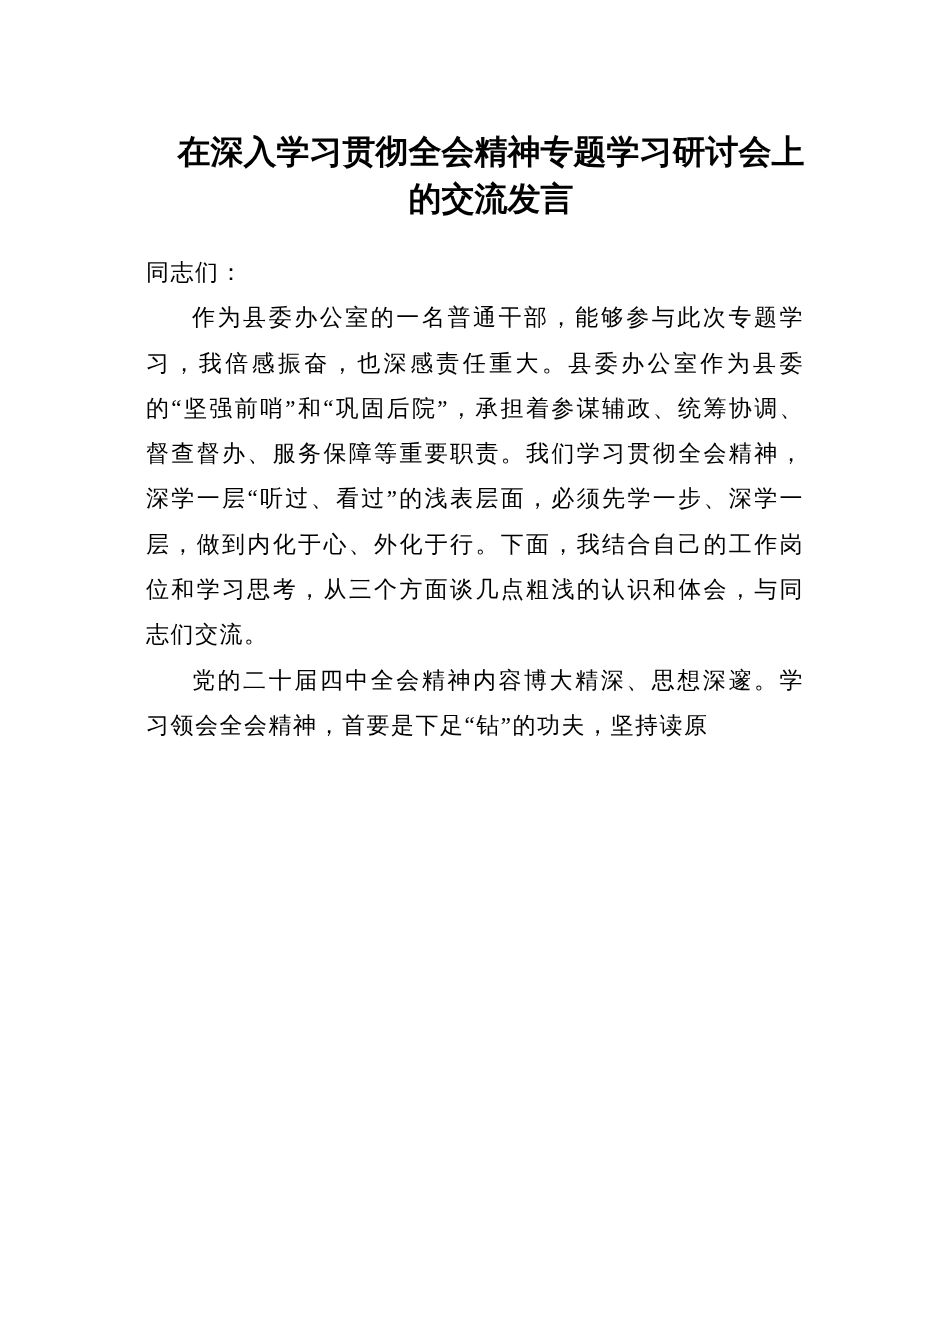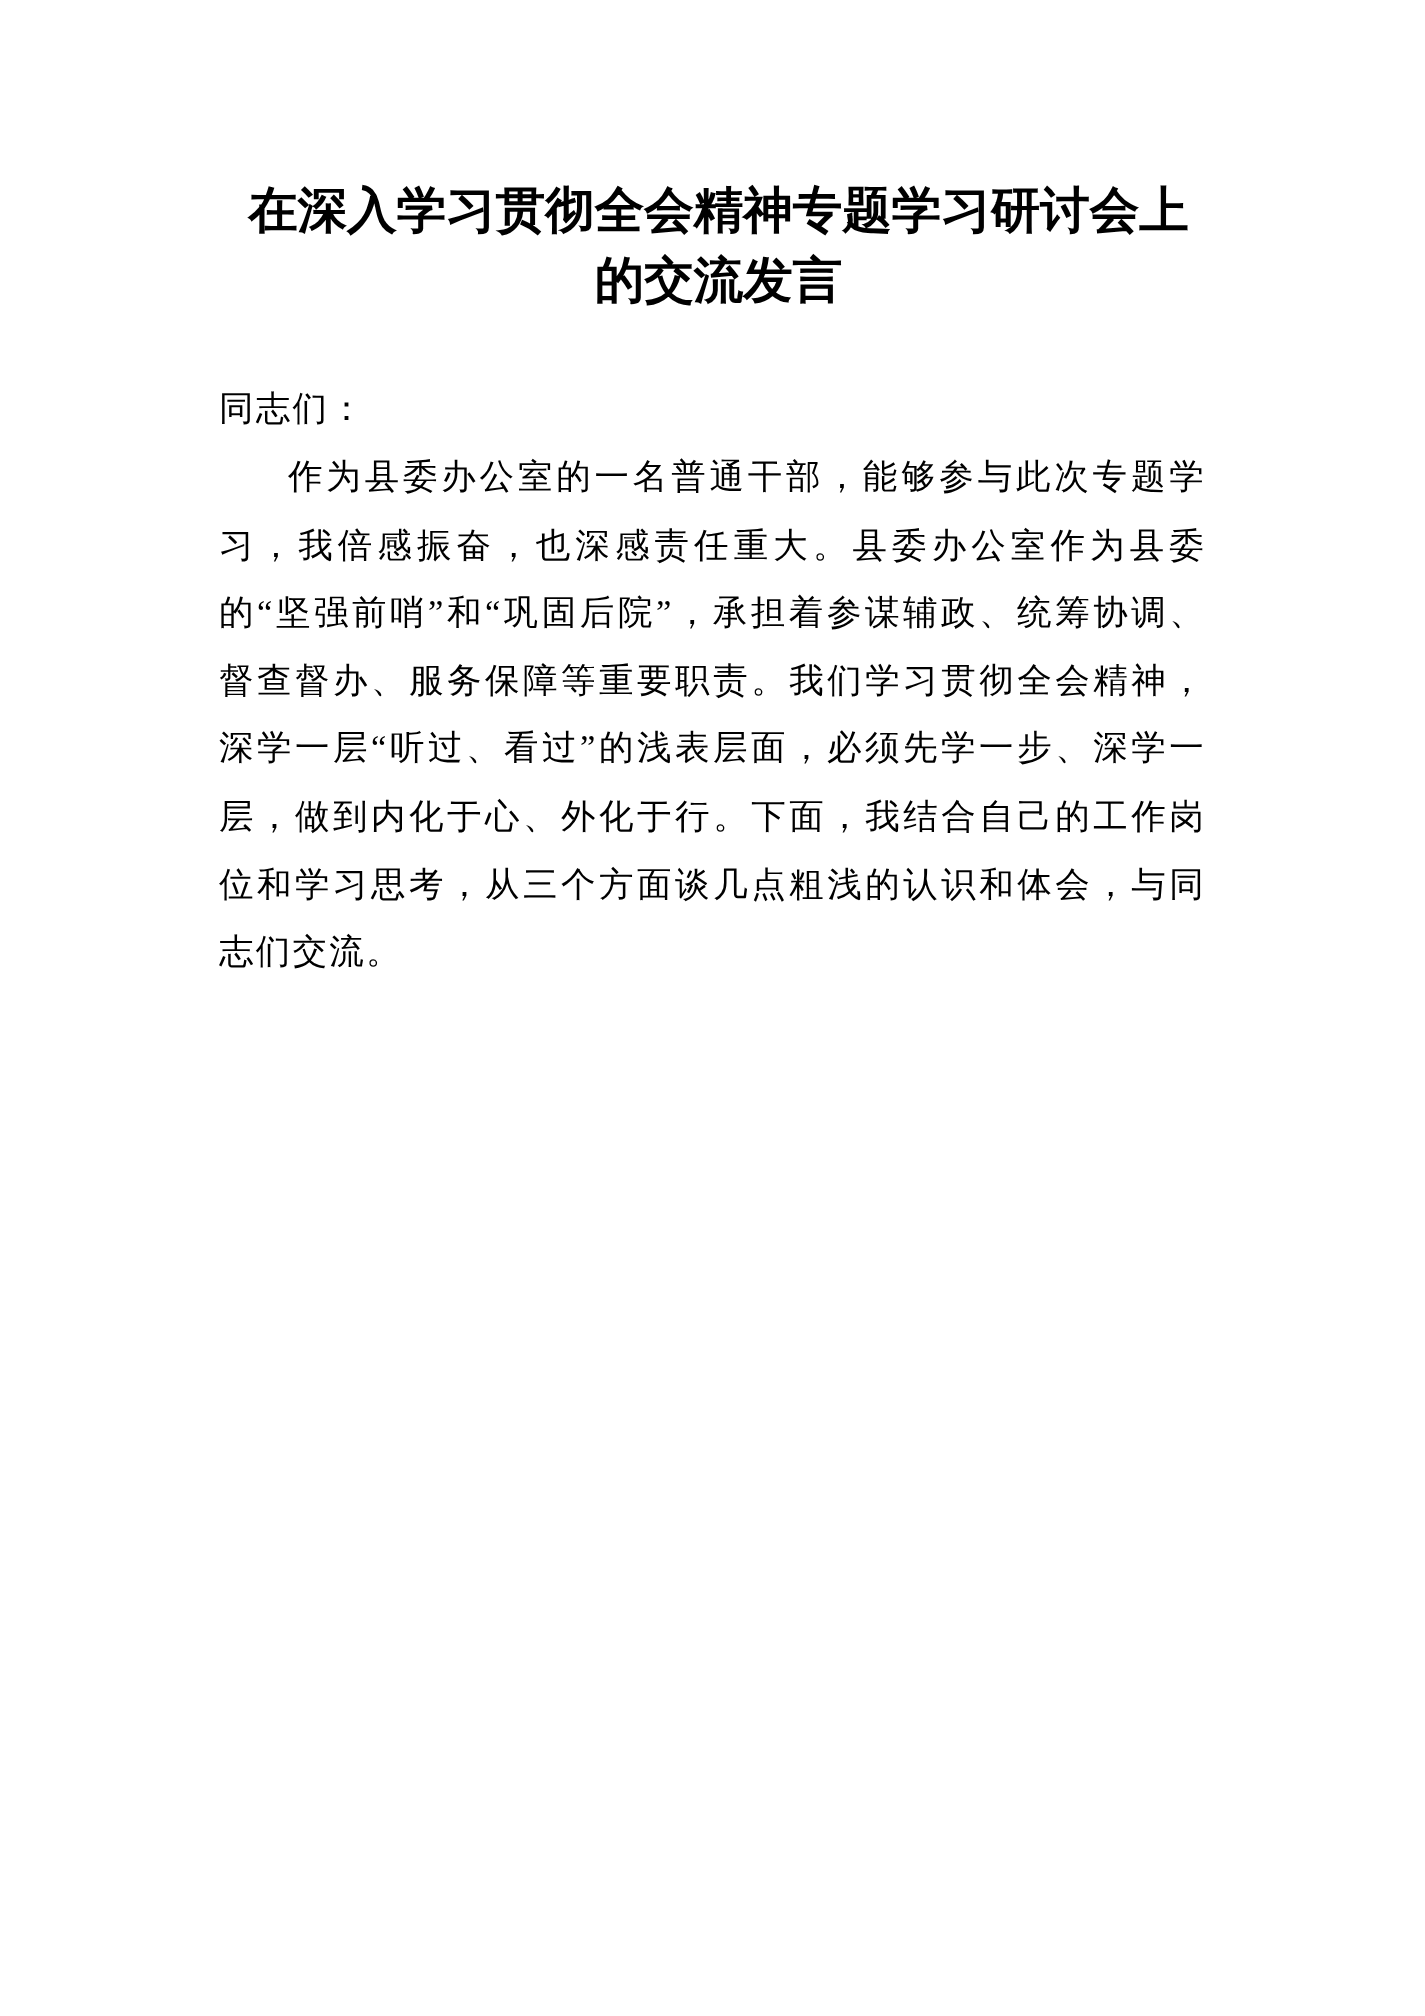--- a/index.html
+++ b/index.html
@@ -6,21 +6,21 @@
   body { width: 950px; height: 1344px; position: relative; overflow: hidden; }
   .page {
     position: absolute; left: 0; top: 0; width: 950px; height: 1344px;
     background: #ffffff; color: #000000;
   }
   .title {
     position: absolute; left: 146px; width: 658px; top: 112px;
     text-align: center;
     font-family: "DejaVu Serif", "Liberation Serif", serif;
     font-weight: bold; font-size: 33px; line-height: 47px;
-    margin: 4px;
+    margin: 16px;
   }
   .body {
     position: absolute; left: 146px; width: 658px; top: 250px;
     font-family: Liberation Serif, serif;
     font-size: 23px; line-height: 45.3px;
     text-align: justify; text-justify: inter-character;
     letter-spacing: 1.5px;
   }
   .body p { margin: 0; }
   .indent { text-indent: 2em; }
@@ -29,14 +29,15 @@
 </style>
 </head>
 <body>
 
 <div class="page">
   <h1 class="title">在深入学习贯彻全会精神专题学习研讨会上的交流发言</h1>
 
   <div class="body">
     <p class="salutation">同志们：</p>
     <p class="indent">作为县委办公室的一名普通干部，能够参与此次专题学习，我倍感振奋，也深感责任重大。县委办公室作为县委的“坚强前哨”和“巩固后院”，承担着参谋辅政、统筹协调、督查督办、服务保障等重要职责。我们学习贯彻全会精神，深学一层“听过、看过”的浅表层面，必须先学一步、深学一层，做到内化于心、外化于行。下面，我结合自己的工作岗位和学习思考，从三个方面谈几点粗浅的认识和体会，与同志们交流。</p>
+    <p class="indent">党的二十届四中全会精神内容博大精深、思想深邃。学习领会全会精神，首要是下足“钻”的功夫，坚持读原</p>
   </div>
 </div>
 
 </body></html>

